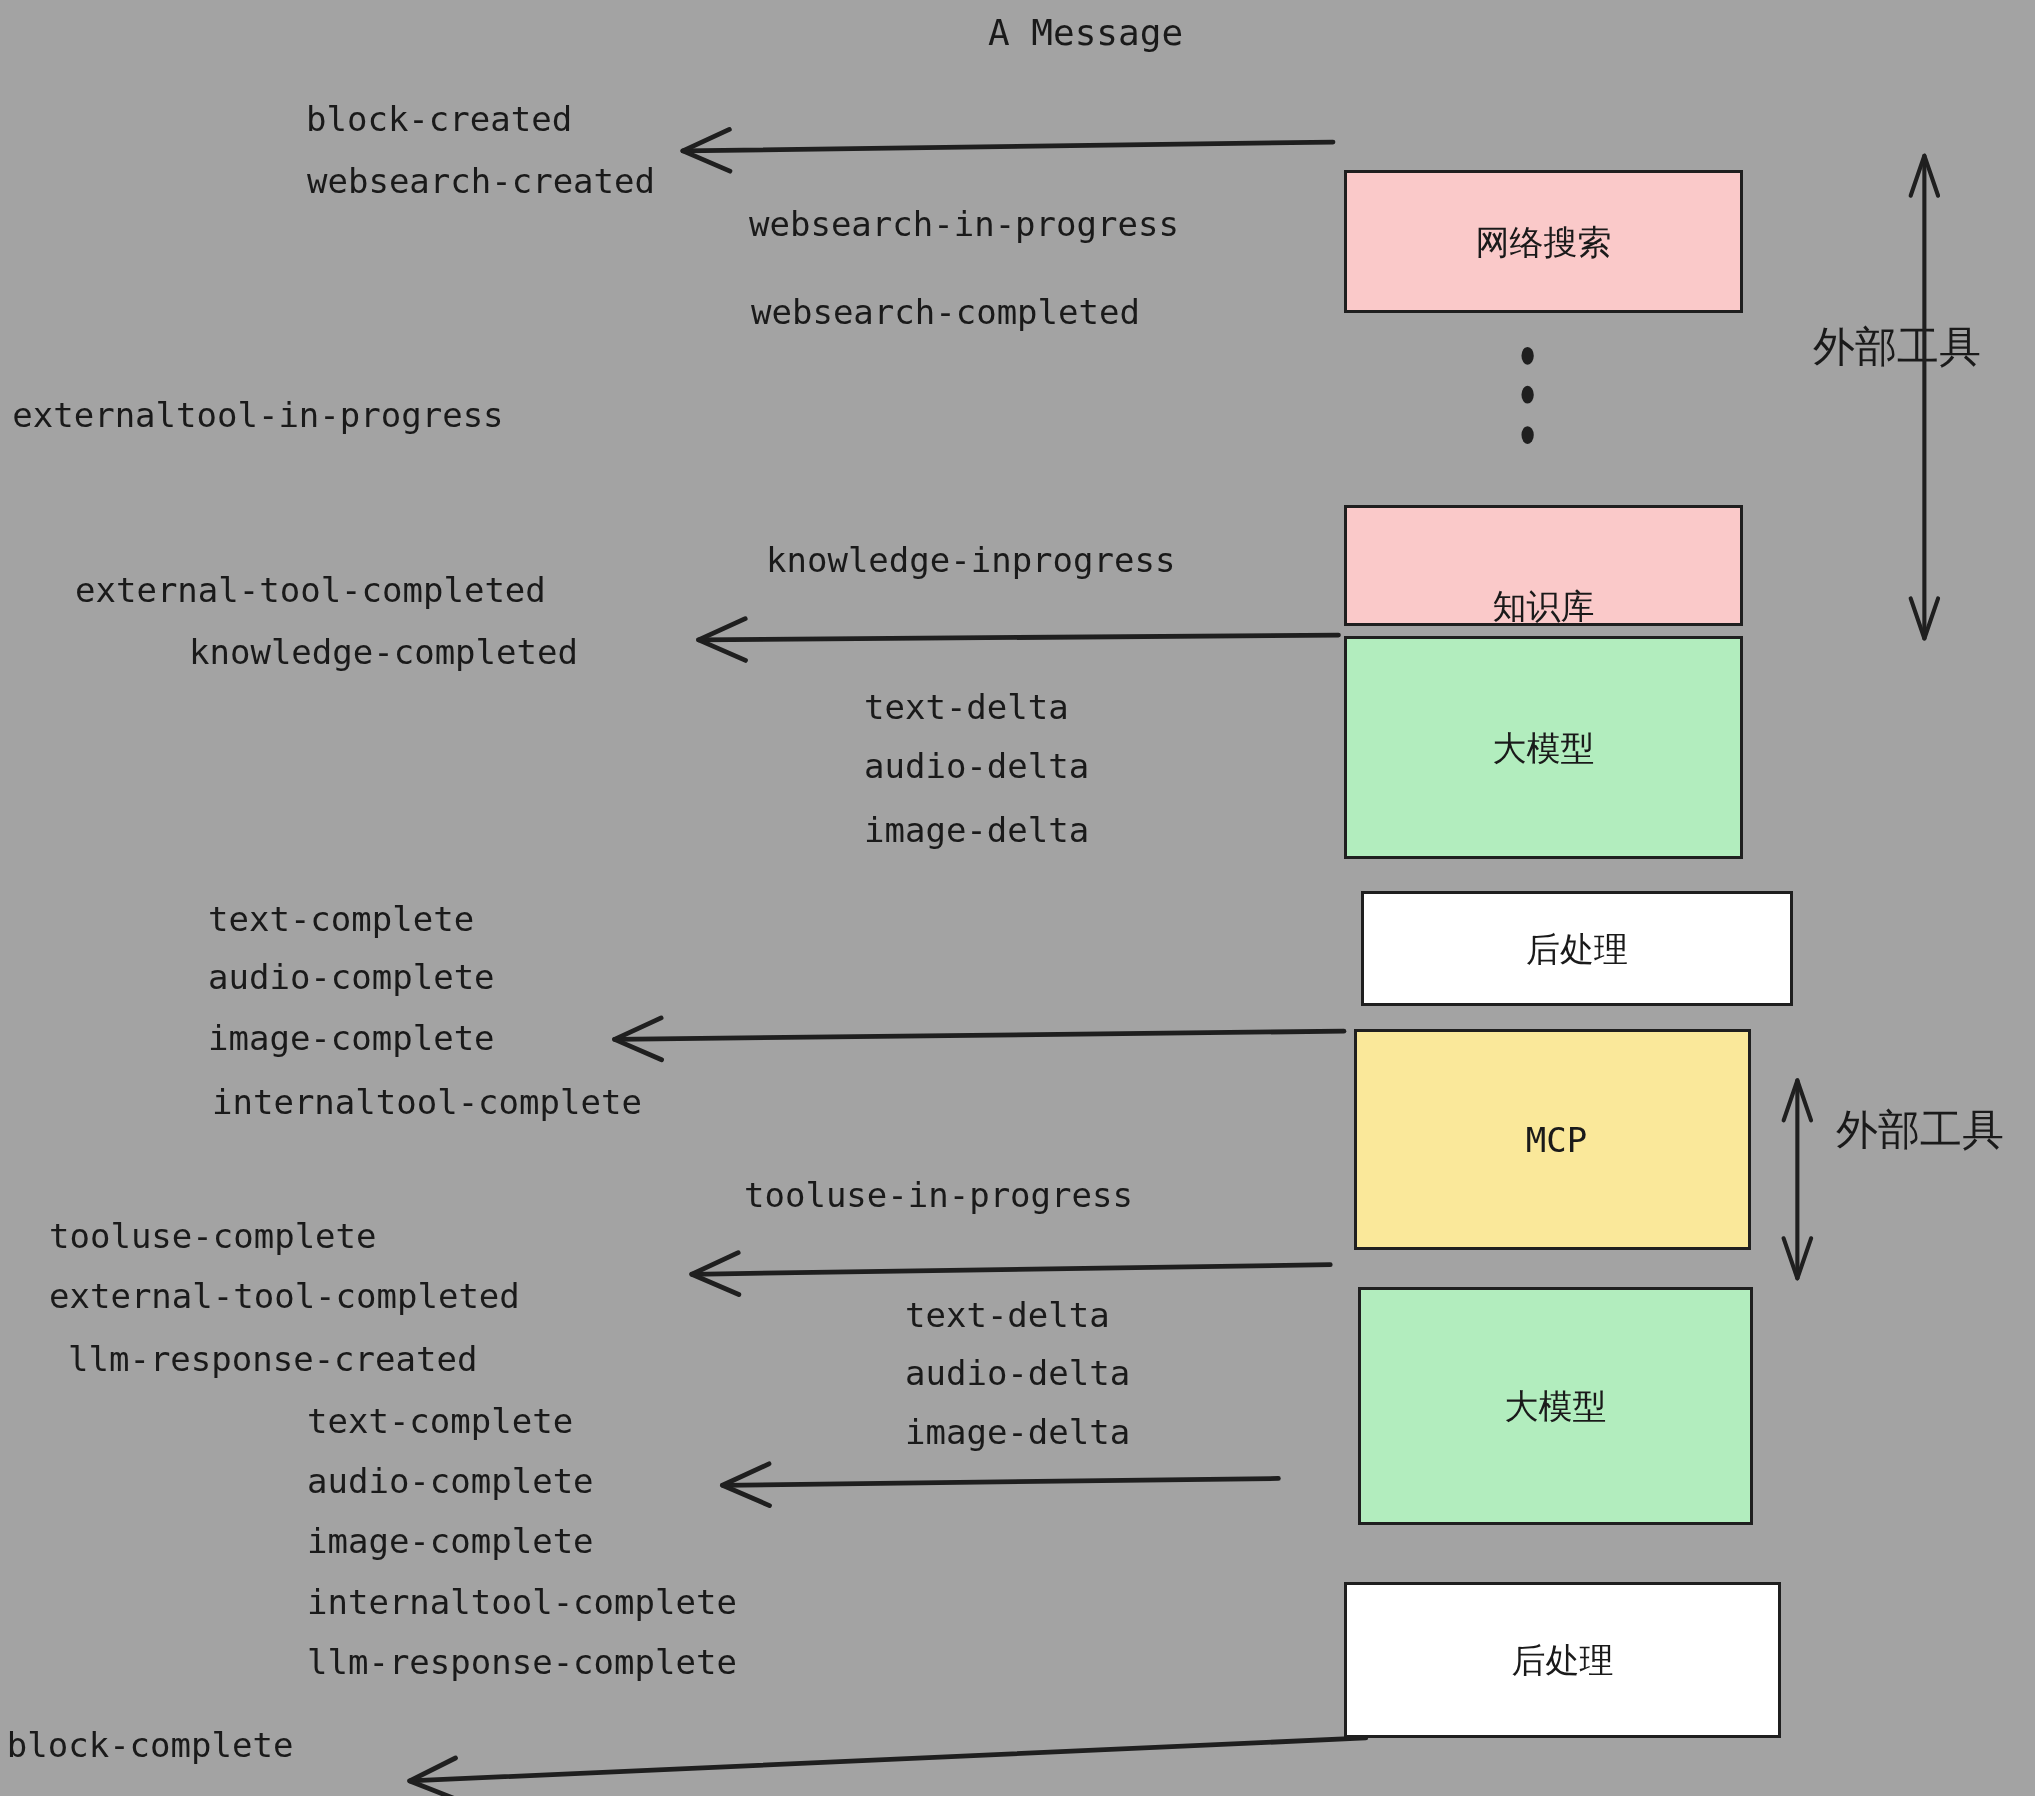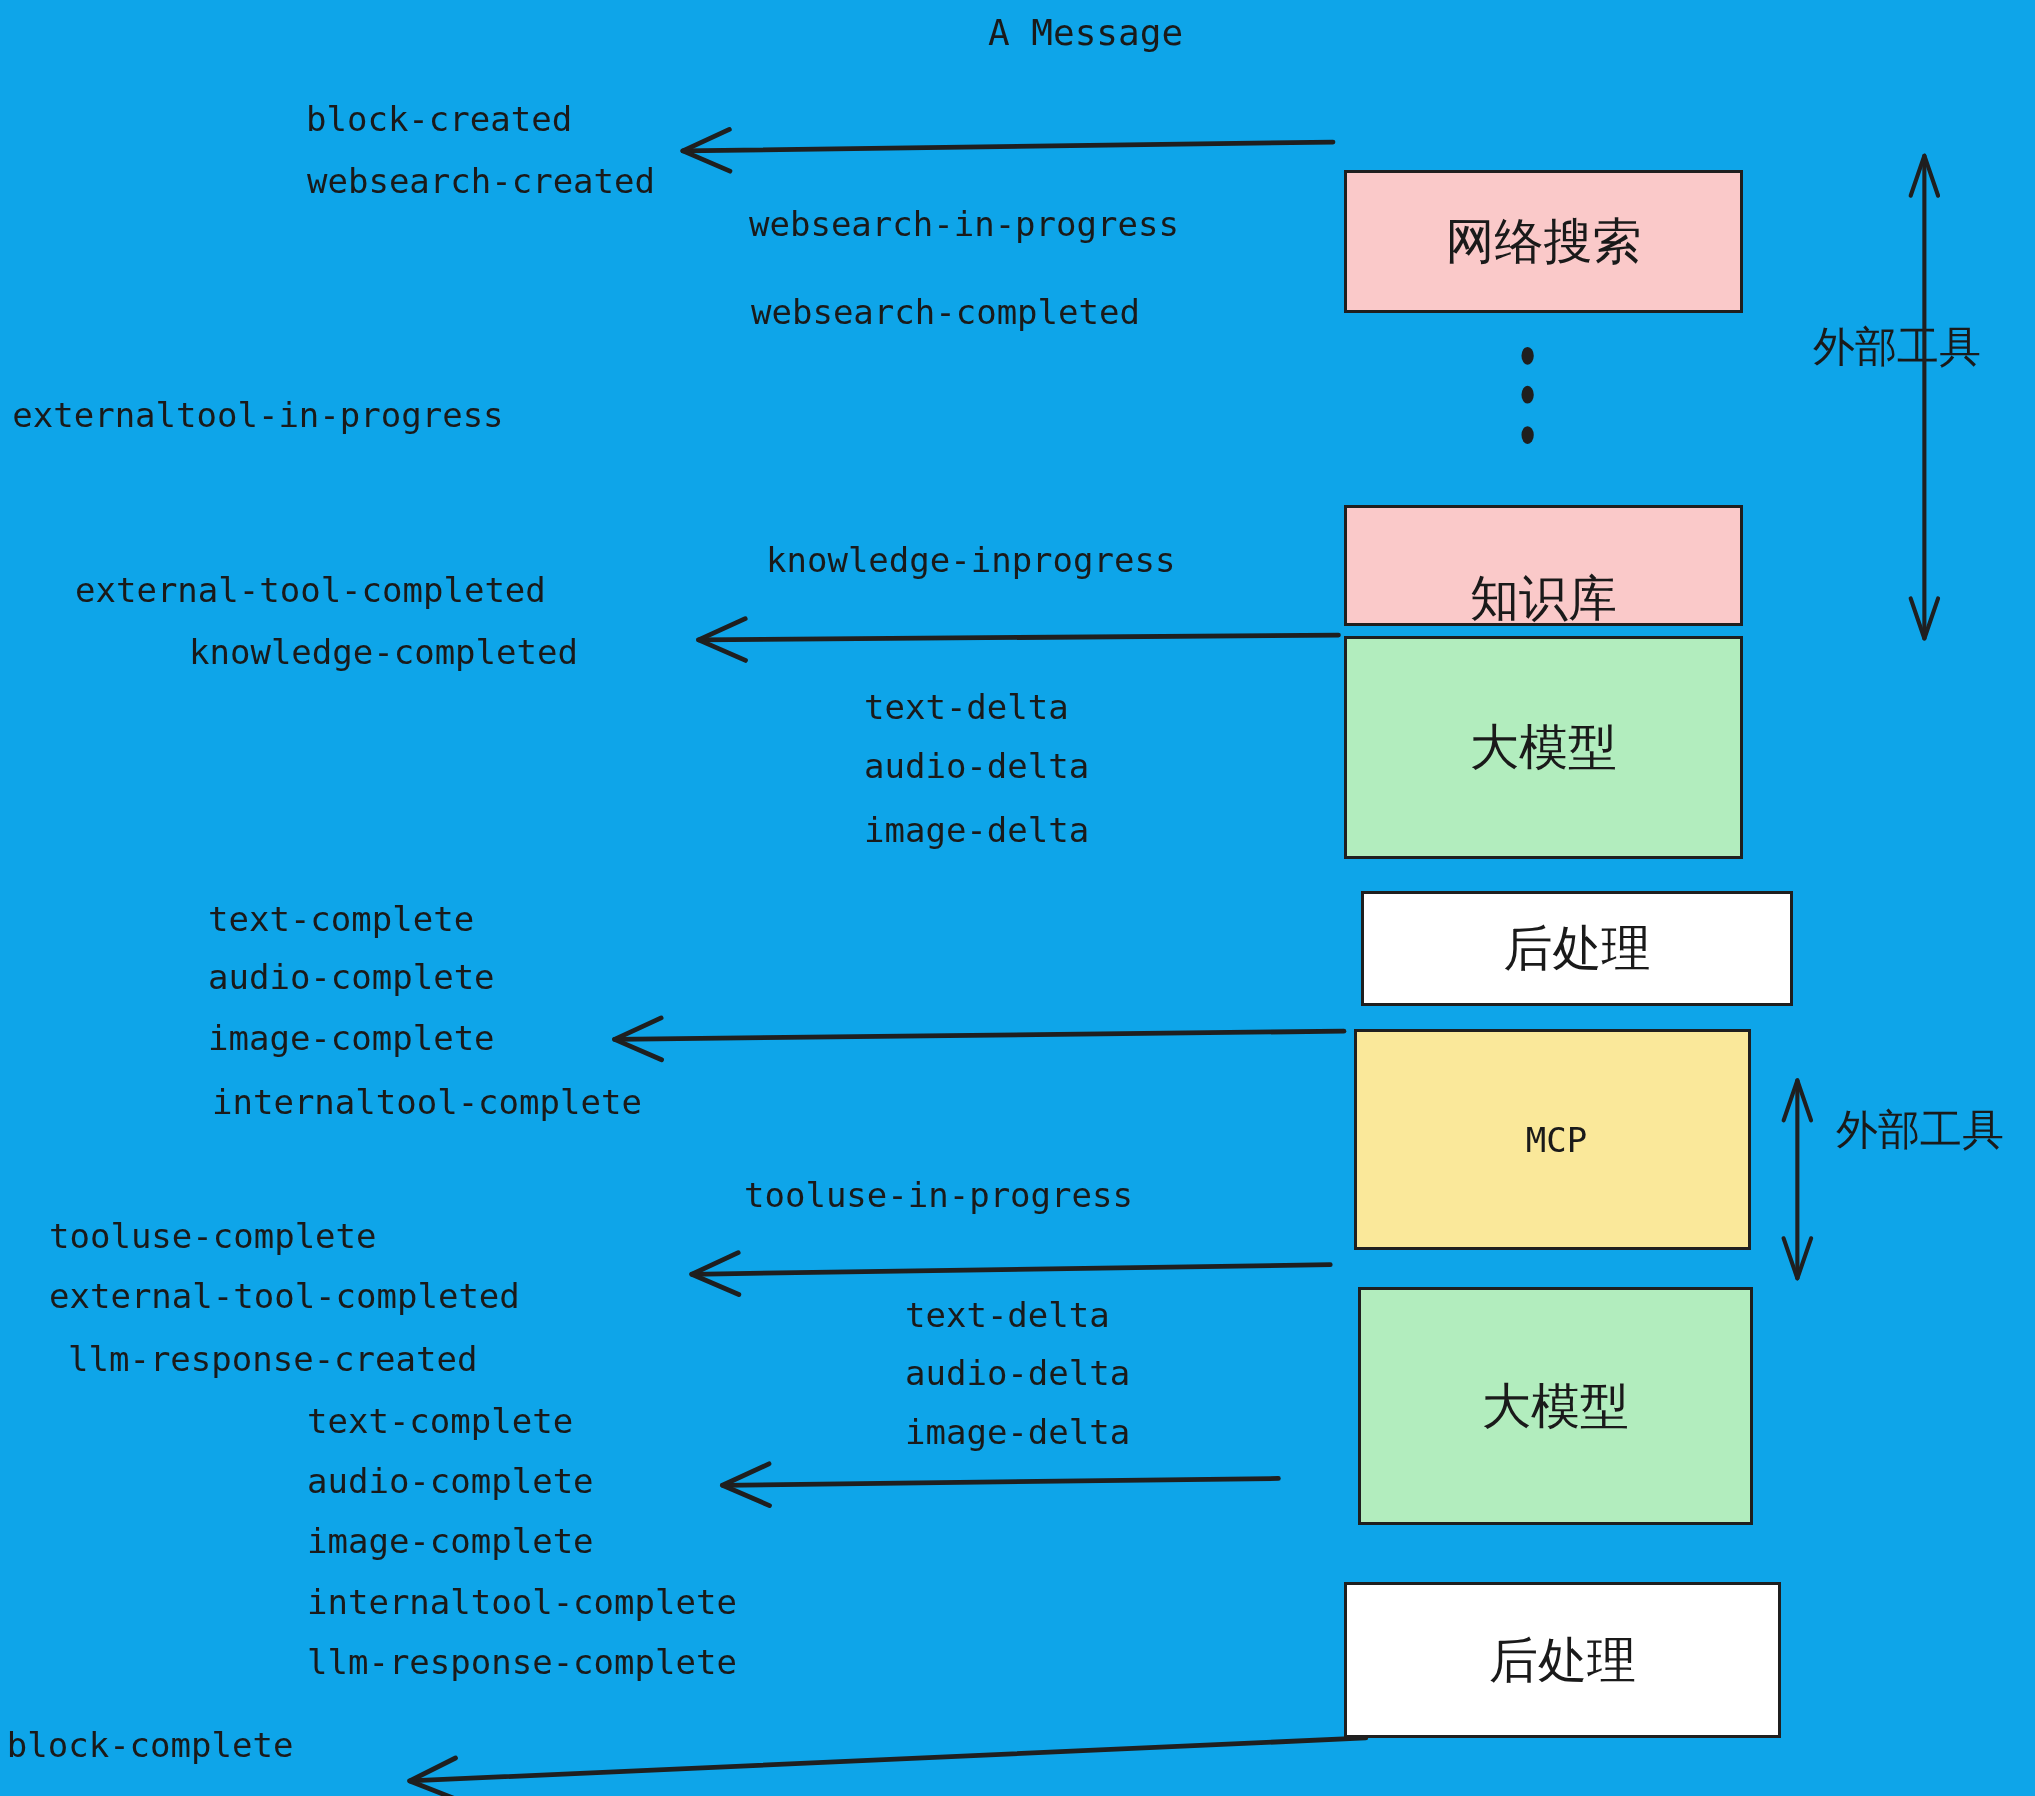--- a/index.html
+++ b/index.html
@@ -4,21 +4,21 @@
 <style>
   html, body {
     margin: 0;
     padding: 0;
     background: #ffffff;
   }
   #stage {
     position: relative;
     width: 2035px;
     height: 1796px;
-    background: #0ea5e9;
+    background: #a3a3a3;
     overflow: hidden;
     font-family: "DejaVu Sans Mono", "Liberation Mono", monospace;
   }
   
   .evt {
     position: absolute;
     white-space: pre;
     color: #1a1a1a;
     font-family: "DejaVu Sans Mono", "Liberation Mono", monospace;
     font-size: 34px;
@@ -41,21 +41,21 @@
     position: absolute;
     box-sizing: border-box;
     border: 3.4px solid #1f1f1f;
     display: flex;
     align-items: center;
     justify-content: center;
     font-family: "DejaVu Sans", "Liberation Sans", sans-serif;
     color: #1a1a1a;
   }
   .box .box-label {
-    font-size: 49px;
+    font-size: 34px;
     line-height: 1;
     white-space: pre;
   }
   .box.mcp .box-label {
     font-family: "DejaVu Sans Mono", "Liberation Mono", monospace;
     font-size: 34px;
   }
 
   
   .side-label {

